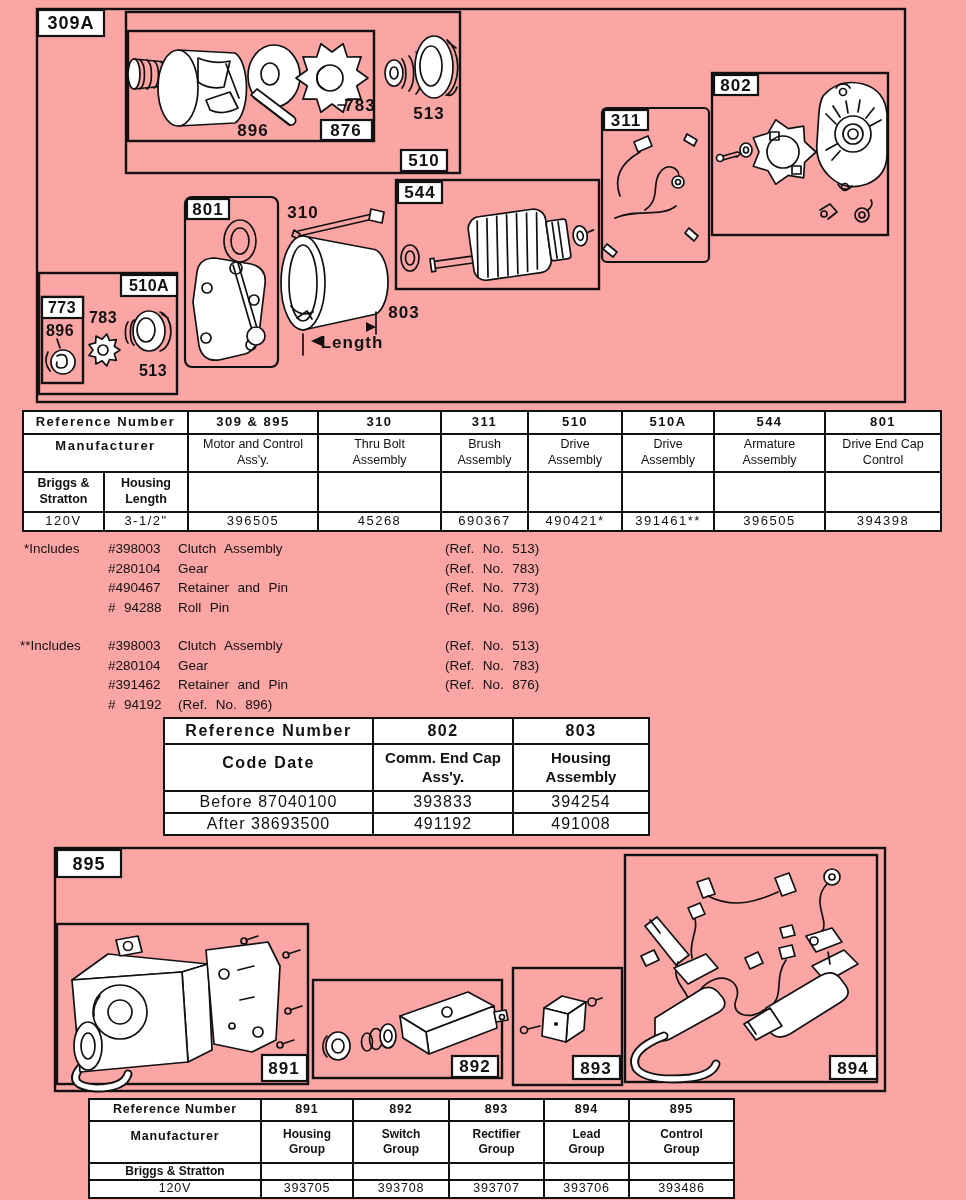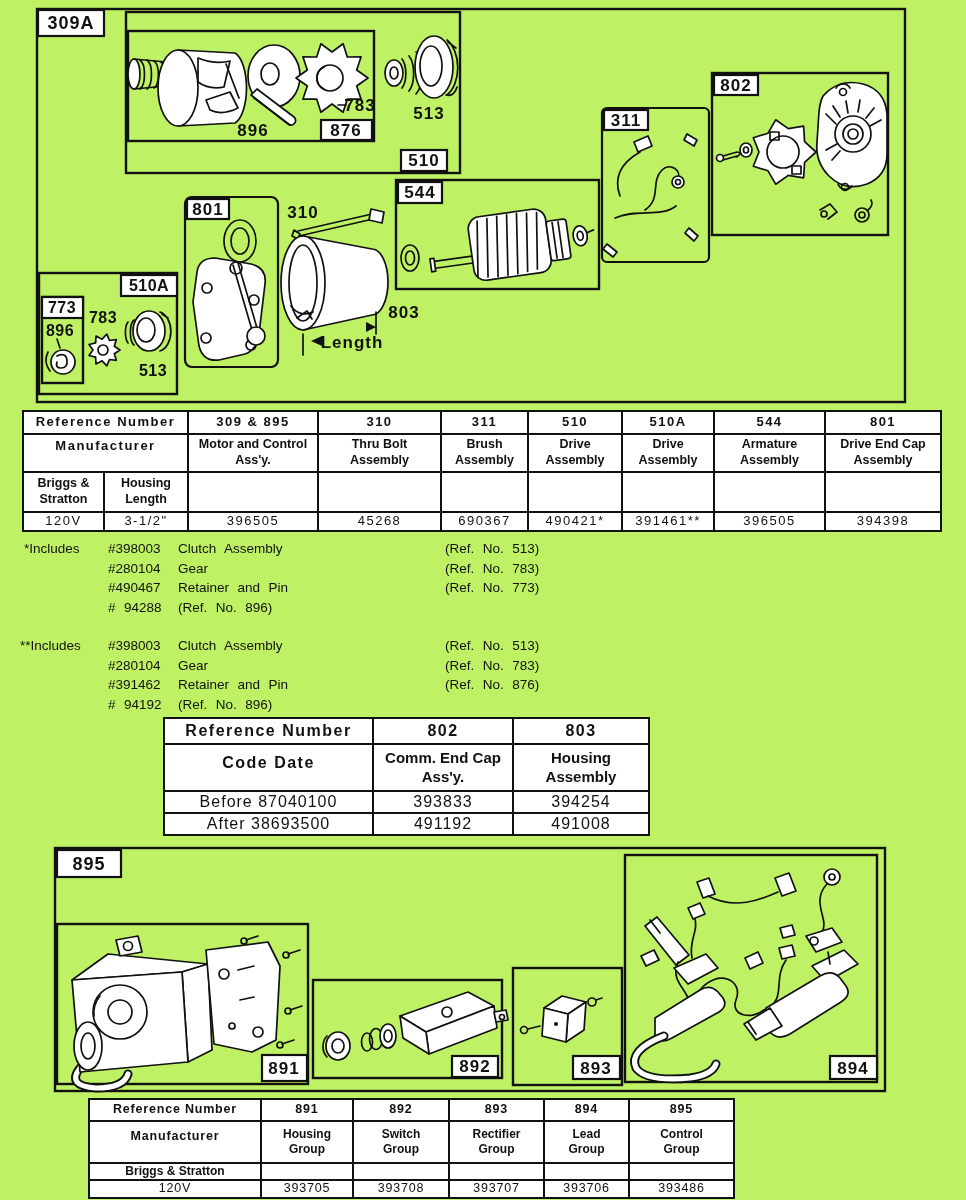--- a/index.html
+++ b/index.html
@@ -1,16 +1,16 @@
 <!DOCTYPE html>
 <html><head>
 <meta charset="utf-8">
 <style>
   html,body{margin:0;padding:0;background:#e8e8e8}
-  .page{position:relative;width:966px;height:1200px;background:#bef264;
+  .page{position:relative;width:966px;height:1200px;background:#fca5a5;
         font-family:"Liberation Sans",sans-serif;color:#111;overflow:hidden}
   svg{position:absolute;left:0}
   .ln{fill:none;stroke:#111;stroke-width:1.7;stroke-linecap:round;stroke-linejoin:round}
   .lnf{fill:#fff;stroke:#111;stroke-width:1.7;stroke-linejoin:round}
   .bx{fill:none;stroke:#111;stroke-width:2.4}
   .bxr{fill:none;stroke:#111;stroke-width:2.2}
   .lbl{fill:#fff;stroke:#111;stroke-width:2.2}
   .tube{fill:none;stroke:#111;stroke-width:9;stroke-linecap:round}
   .tubein{fill:none;stroke:#fff;stroke-width:5.2;stroke-linecap:round}
   .blk{fill:#111;stroke:none}
@@ -18,21 +18,21 @@
   text.dt{font:600 17px "Liberation Sans",sans-serif;fill:#111;text-anchor:middle;letter-spacing:1px}
   text.dt2{font:600 16px "Liberation Sans",sans-serif;fill:#111;text-anchor:middle;letter-spacing:.5px}
 
   table{border-collapse:collapse;position:absolute;table-layout:fixed;background:#fff}
   td{border:2px solid #111;padding:0 4px;text-align:center;vertical-align:middle;
      overflow:hidden;line-height:1.25}
   .vb{vertical-align:bottom;padding-bottom:17px}
 
   .t1{left:22px;top:410px;width:918px}
   .t1 .hd{font-size:13px;font-weight:700;letter-spacing:1.5px}
-  .t1 .as{font-size:12.5px;font-weight:700;padding:0 8px}
+  .t1 .as{font-size:12.5px;font-weight:400;padding:0 8px}
   .t1 .lf{font-size:12.5px;font-weight:700}
   .t1 .vl{font-size:13px;font-weight:500;letter-spacing:1.5px}
   .t1 .r1{height:23px}.t1 .r2{height:38px}.t1 .r3{height:40px}.t1 .r4{height:19px}
 
   .t2{left:163px;top:717px;width:485px}
   .t2 .hd{font-size:16px;font-weight:700;letter-spacing:1.5px}
   .t2 .as{font-size:15px;font-weight:700}
   .t2 .vl{font-size:16px;font-weight:500;letter-spacing:1px}
   .t2 .r1{height:26px}.t2 .r2{height:47px}.t2 .r3{height:21px}.t2 .r4{height:22px}
 
@@ -282,21 +282,21 @@
     <td class="hd">801</td>
   </tr>
   <tr class="r2">
     <td colspan="2" class="hd vb">Manufacturer</td>
     <td class="as">Motor and Control Ass'y.</td>
     <td class="as">Thru Bolt Assembly</td>
     <td class="as">Brush Assembly</td>
     <td class="as">Drive Assembly</td>
     <td class="as">Drive Assembly</td>
     <td class="as">Armature Assembly</td>
-    <td class="as">Drive End Cap Assembly</td>
+    <td class="as">Drive End Cap Control</td>
   </tr>
   <tr class="r3">
     <td class="lf">Briggs &amp; Stratton</td>
     <td class="lf">Housing Length</td>
     <td></td>
     <td></td>
     <td></td>
     <td></td>
     <td></td>
     <td></td>
@@ -331,20 +331,21 @@
   </div>
   <div class="fnrow">
     <span></span>
     <span>#490467</span>
     <span>Retainer and Pin</span>
     <span>(Ref. No. 773)</span>
   </div>
   <div class="fnrow">
     <span></span>
     <span># 94288</span>
+    <span>Roll Pin</span>
     <span>(Ref. No. 896)</span>
   </div>
 </div>
 
 <div class="fn fn2" style="left:20px;top:636px">
   <div class="fnrow">
     <span>**Includes</span>
     <span>#398003</span>
     <span>Clutch Assembly</span>
     <span>(Ref. No. 513)</span>

